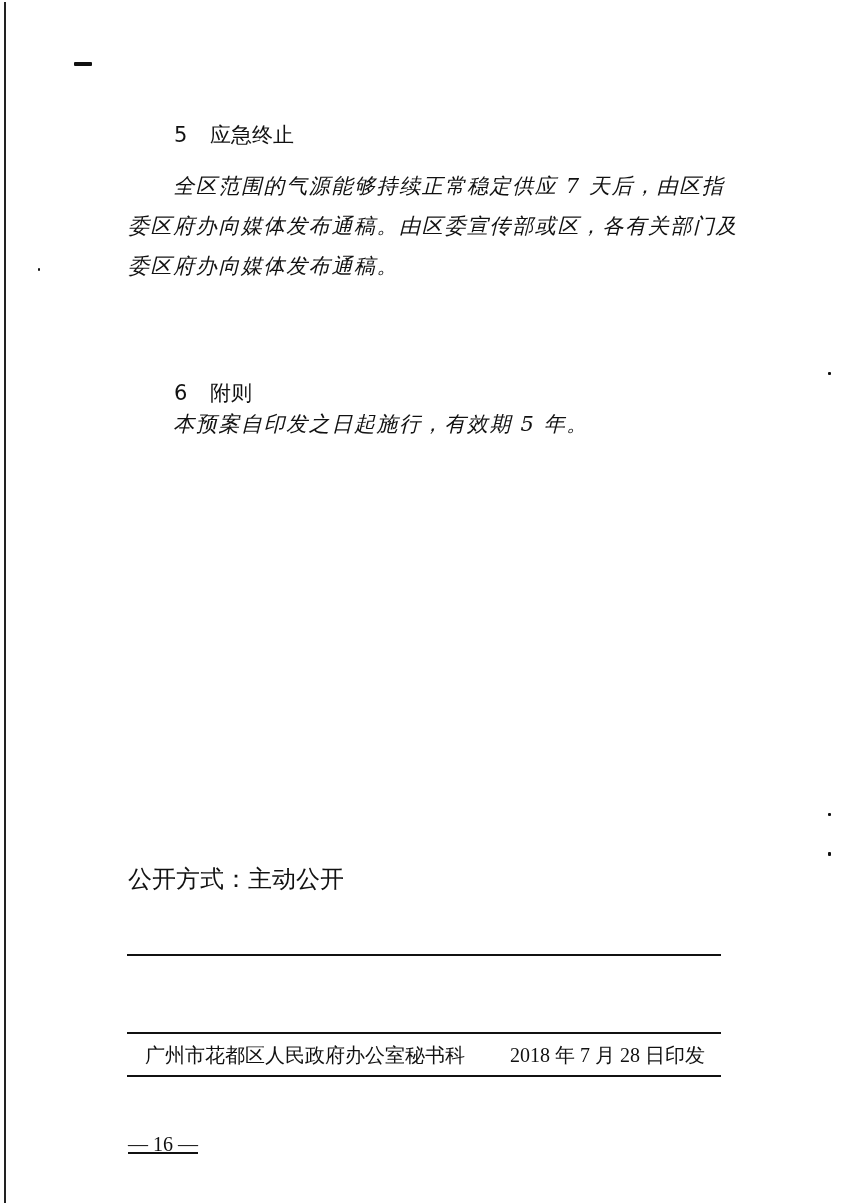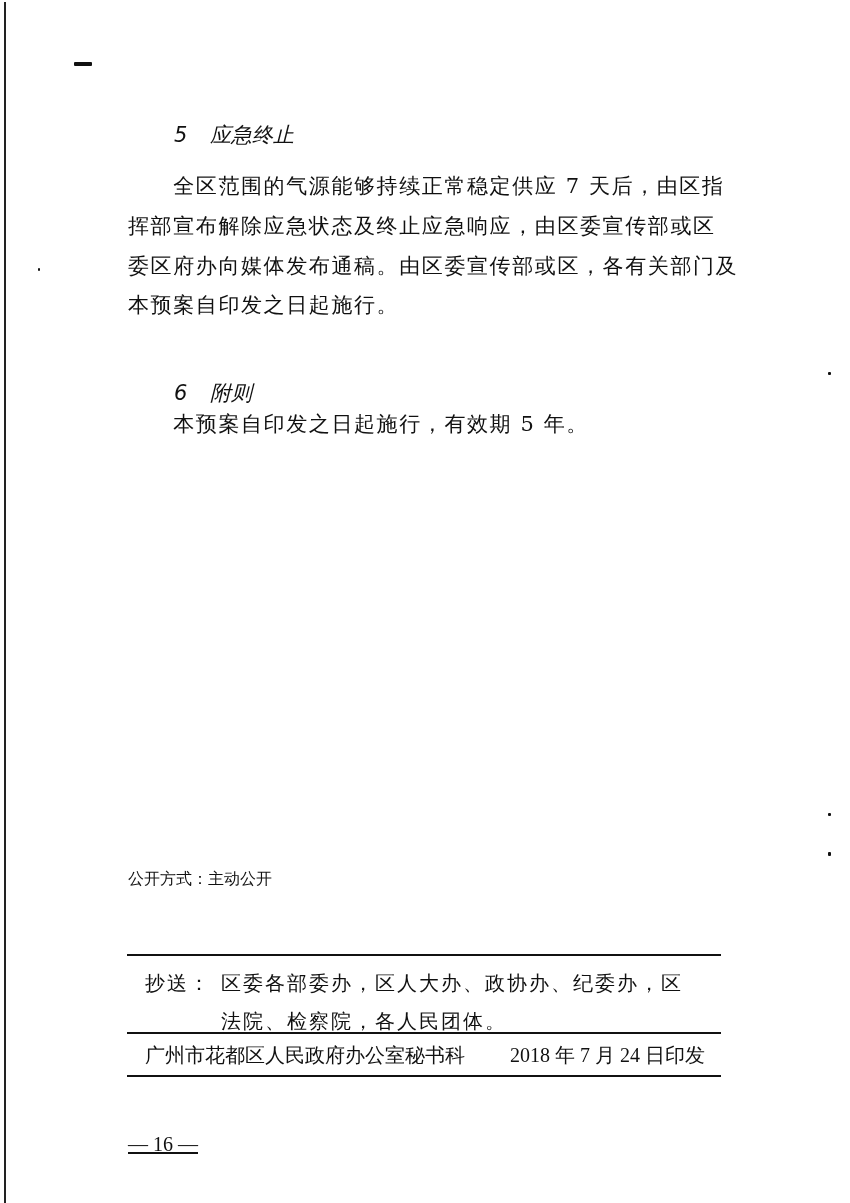--- a/index.html
+++ b/index.html
@@ -34,46 +34,46 @@
     }
     .heading {
       position: absolute;
       left: 174px;
       font-family: "DejaVu Sans", "Liberation Sans", sans-serif;
       font-size: 21px;
       font-weight: normal;
       letter-spacing: 0px;
       line-height: 26px;
       white-space: nowrap;
-      font-style: italic;
     }
     .heading .num {
       display: inline-block;
       width: 36px;
     }
     .body-para {
       position: absolute;
       left: 128px;
       width: 592px;
       font-size: 21px;
       line-height: 39.8px;
       letter-spacing: 1.6px;
       text-align: justify;
+      font-style: italic;
     }
     .body-para .line {
       display: block;
       white-space: nowrap;
       height: 39.8px;
     }
     .disclosure {
       position: absolute;
       left: 128px;
       top: 866px;
       font-family: "DejaVu Sans", "Liberation Sans", sans-serif;
-      font-size: 16px;
+      font-size: 24px;
       line-height: 26px;
       white-space: nowrap;
     }
     .rule {
       position: absolute;
       left: 127px;
       width: 594px;
       height: 2px;
       background: #111;
     }
@@ -133,43 +133,38 @@
   <div class="speck" style="left:38px; top:268px; width:2px; height:3px;"></div>
   <div class="speck" style="left:828px; top:372px; width:3px; height:3px;"></div>
   <div class="speck" style="left:828px; top:813px; width:3px; height:3px;"></div>
   <div class="speck" style="left:828px; top:852px; width:3px; height:4px;"></div>
 
   <div class="heading" style="top:122px;">
     <span class="num">5</span><span>应急终止</span>
   </div>
   <div class="body-para" style="top:167px;">
     <span class="line">　　全区范围的气源能够持续正常稳定供应 7 天后，由区指</span>
-    <span class="line">挥部宣布解除应急状态及终止应急响应，由区委宣传部或区</span>
     <span class="line">委区府办向媒体发布通稿。由区委宣传部或区，各有关部门及</span>
-    <span class="line">本预案自印发之日起施行。</span>
+    <span class="line">委区府办向媒体发布通稿。</span>
   </div>
 
   <div class="heading" style="top:380px;">
     <span class="num">6</span><span>附则</span>
   </div>
   <div class="body-para" style="top:405px;">
     <span class="line">　　本预案自印发之日起施行，有效期 5 年。</span>
   </div>
 
   <div class="disclosure">
     <span>公开方式：</span><span>主动公开</span>
   </div>
 
   <div class="rule" style="top:954px;"></div>
-  <div class="cc-block">
-    <div><span class="label">抄送：</span><span>区委各部委办，区人大办、政协办、纪委办，区</span></div>
-    <div><span class="indent"></span><span>法院、检察院，各人民团体。</span></div>
-  </div>
   <div class="rule" style="top:1032px;"></div>
   <div class="issuer-row">
     <span class="office">广州市花都区人民政府办公室秘书科</span>
-    <span class="date">2018 年 7 月 24 日印发</span>
+    <span class="date">2018 年 7 月 28 日印发</span>
   </div>
   <div class="rule" style="top:1075px;"></div>
 
   <div class="page-number">— 16 —</div>
 
 </div>
 
 </body></html>

